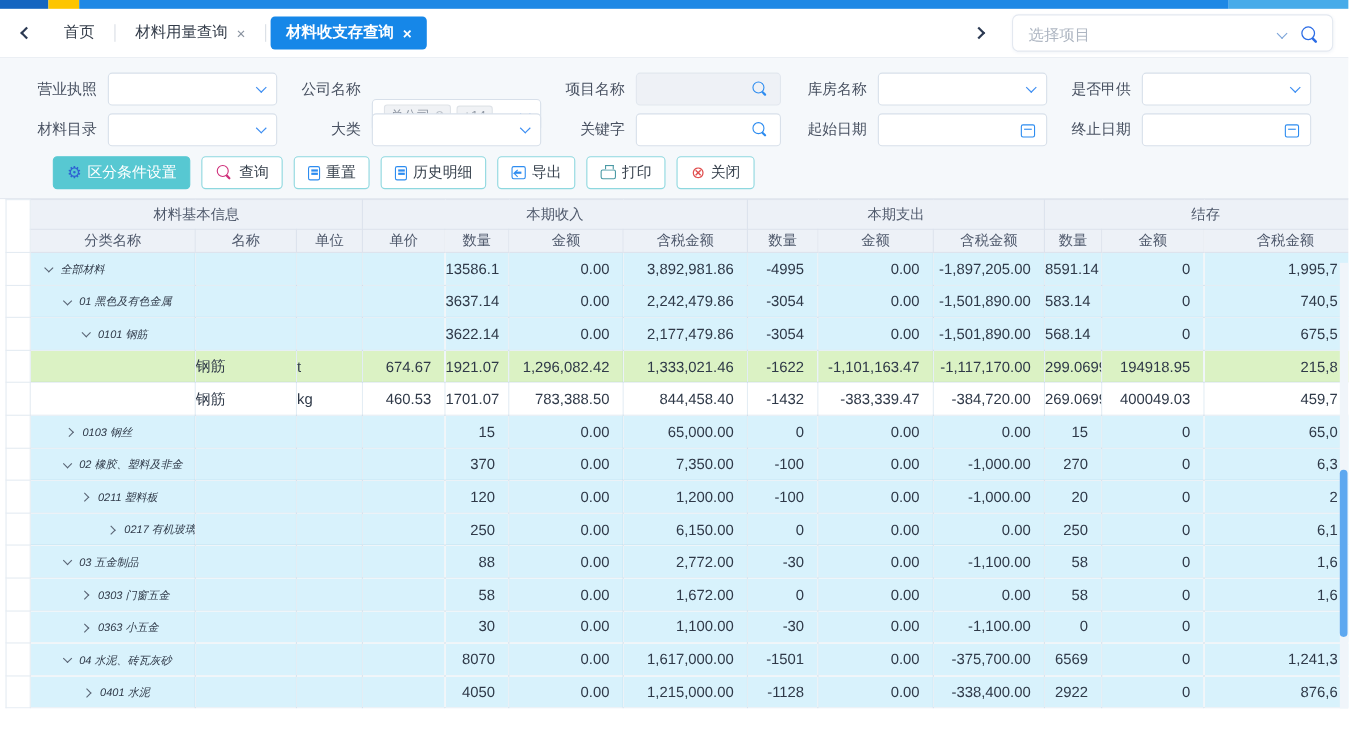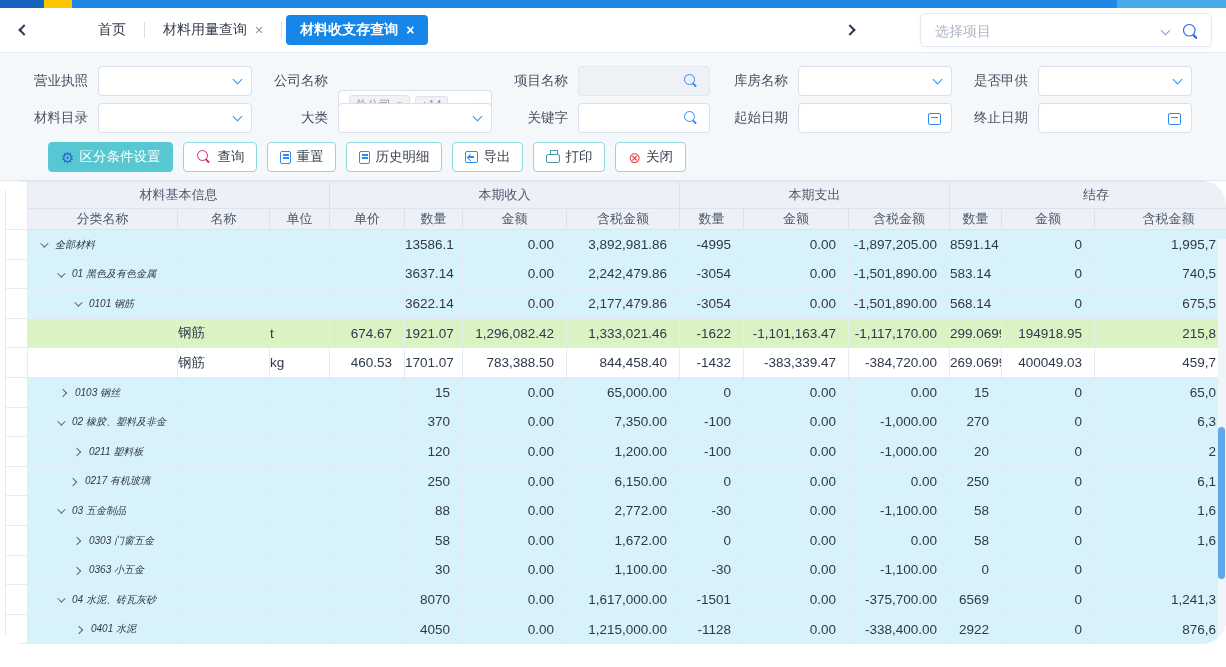--- a/index.html
+++ b/index.html
@@ -5,21 +5,21 @@
   * { margin:0; padding:0; box-sizing:border-box; }
   html,body { width:1226px; height:667px; overflow:hidden; background:#fff;
     font-family:"Liberation Sans","DejaVu Sans",sans-serif; }
 
   
   #topstrip { display:flex; height:8px; width:100%; }
   #topstrip span { height:8px; }
 
   
   #tabbar { height:45px; background:#fff; border-bottom:1px solid #e7ecf2;
-    display:flex; align-items:center; padding:0 14px 0 12px;gap:40px; }
+    display:flex; align-items:center; padding:0 14px 0 12px; }
   .navchev { width:22px; height:22px; position:relative; cursor:pointer; flex:0 0 auto; }
   .navchev i { position:absolute; top:7px; left:8px; width:8px; height:8px;
     border-left:2px solid #2b3952; border-bottom:2px solid #2b3952; transform:rotate(45deg); }
   .navchev.right i { border-left:none; border-bottom:none; border-right:2px solid #2b3952;
     border-top:2px solid #2b3952; transform:rotate(45deg); left:4px; }
   #tabs { display:flex; align-items:center; margin-left:10px; }
   .tab { display:flex; align-items:center; padding:6px 14px; font-size:14px; color:#333c49;
     cursor:pointer; border-radius:4px; white-space:nowrap; }
   .tab .tabx { margin-left:8px; color:#8a93a0; font-size:14px; line-height:1; }
   .tab.active { background:#1687e8; color:#fff; font-weight:bold; }
@@ -72,21 +72,21 @@
   .ic-export::before { content:''; position:absolute; left:2px; top:4px; width:6px; height:1.5px; background:currentColor; }
   .ic-export::after { content:''; position:absolute; left:1.5px; top:3px; width:3.5px; height:3.5px;
     border-left:1.5px solid currentColor; border-bottom:1.5px solid currentColor; transform:rotate(45deg); }
   .ic-print { position:relative; width:14px; height:9px; border:1.5px solid #4b9aa5; border-radius:2px;
     margin-top:3px; color:#4b9aa5; }
   .ic-print::before { content:''; position:absolute; left:2.5px; top:-5px; width:6px; height:3px;
     border:1.5px solid currentColor; border-bottom:none; background:#fff; }
   .ic-close { font-size:15px; line-height:1; color:#e04f4f; }
 
   
-  #tablewrap { position:relative; width:1226px; overflow:hidden;border-radius:24px; }
+  #tablewrap { position:relative; width:1226px; overflow:hidden; }
   table { border-collapse:collapse; table-layout:fixed; width:1237px; margin-left:5px; }
   th, td { border:1px solid #dde3ed; overflow:hidden; white-space:nowrap; }
   thead th { background:#edf1f7; color:#4e586b; font-size:13px; font-weight:normal; text-align:center; }
   thead tr.grow th { height:27px; }
   thead tr.crow th { height:21px; }
   th.gutter, td.gutter { background:#fff; border-color:#e4ebf2; }
   tbody td { height:29.6px; font-size:13.5px; color:#2f3948;
     border-color:rgba(130,175,205,0.22); }
   tr.cyan td { background:#d8f2fc; }
   tr.green td { background:#dbf2c4; }
@@ -391,21 +391,21 @@
           <td class="c-num">1,200.00</td>
           <td class="c-num">-100</td>
           <td class="c-num">0.00</td>
           <td class="c-num">-1,000.00</td>
           <td class="c-num">20</td>
           <td class="c-num">0</td>
           <td class="c-num last">2</td>
         </tr>
         <tr class="cyan">
           <td class="gutter"></td>
-          <td class="tree" style="padding-left: 42px;"><span class="tchev closed"></span><span class="tlabel">0217 有机玻璃</span></td>
+          <td class="tree" style="padding-left: 70px;"><span class="tchev closed"></span><span class="tlabel">0217 有机玻璃</span></td>
           <td class="c-center"></td>
           <td class="c-center"></td>
           <td class="c-num"></td>
           <td class="c-num">250</td>
           <td class="c-num">0.00</td>
           <td class="c-num">6,150.00</td>
           <td class="c-num">0</td>
           <td class="c-num">0.00</td>
           <td class="c-num">0.00</td>
           <td class="c-num">250</td>

